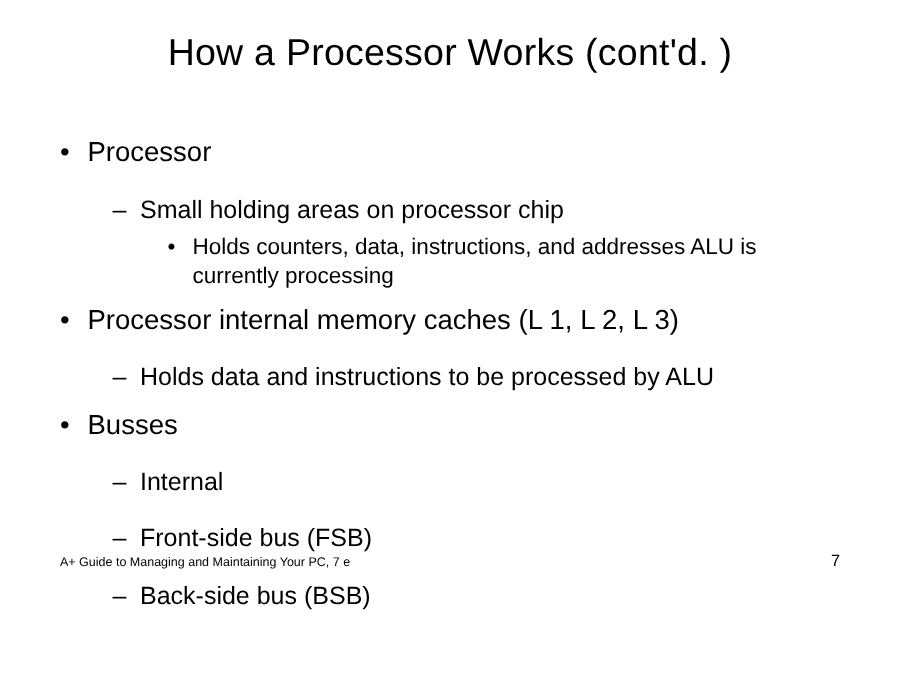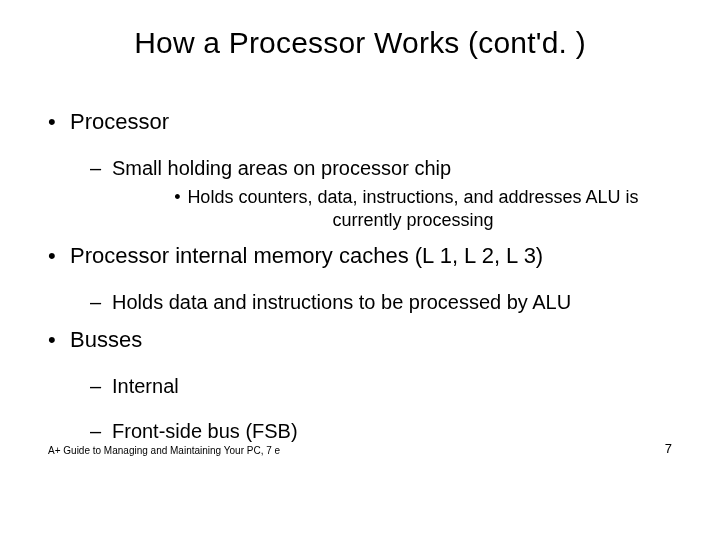--- a/index.html
+++ b/index.html
@@ -58,21 +58,20 @@
     content: "–";
     display: inline-block;
     width: 22px;
     text-indent: 0;
   }
   .b3 {
     margin: 2px 0 6px 86px;
     padding-left: 20px;
     text-indent: -20px;
     font-size: 18px;
-    text-align: center;
   }
   .b3::before {
     content: "•";
     display: inline-block;
     width: 20px;
     text-indent: 0;
   }
   .gap { margin-top: 10px; }
   .footer-left {
     position: absolute;
@@ -100,19 +99,20 @@
     <div class="b1">Processor</div>
     <div class="b2">Small holding areas on processor chip</div>
     <div class="b3">Holds counters, data, instructions, and addresses ALU is currently processing</div>
 
     <div class="b1 gap">Processor internal memory caches (L 1, L 2, L 3)</div>
     <div class="b2">Holds data and instructions to be processed by ALU</div>
 
     <div class="b1 gap">Busses</div>
     <div class="b2">Internal</div>
     <div class="b2">Front-side bus (FSB)</div>
+    <div class="b2">Back-side bus (BSB)</div>
 
   </div>
 
   <div class="footer-left">A+ Guide to Managing and Maintaining Your PC, 7 e</div>
   <div class="footer-right">7</div>
 
 </div>
 
 </body></html>

